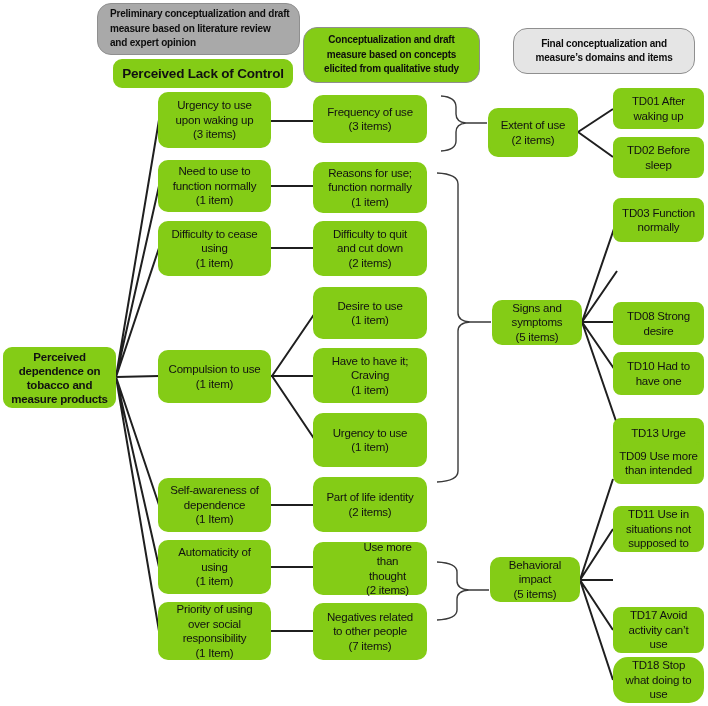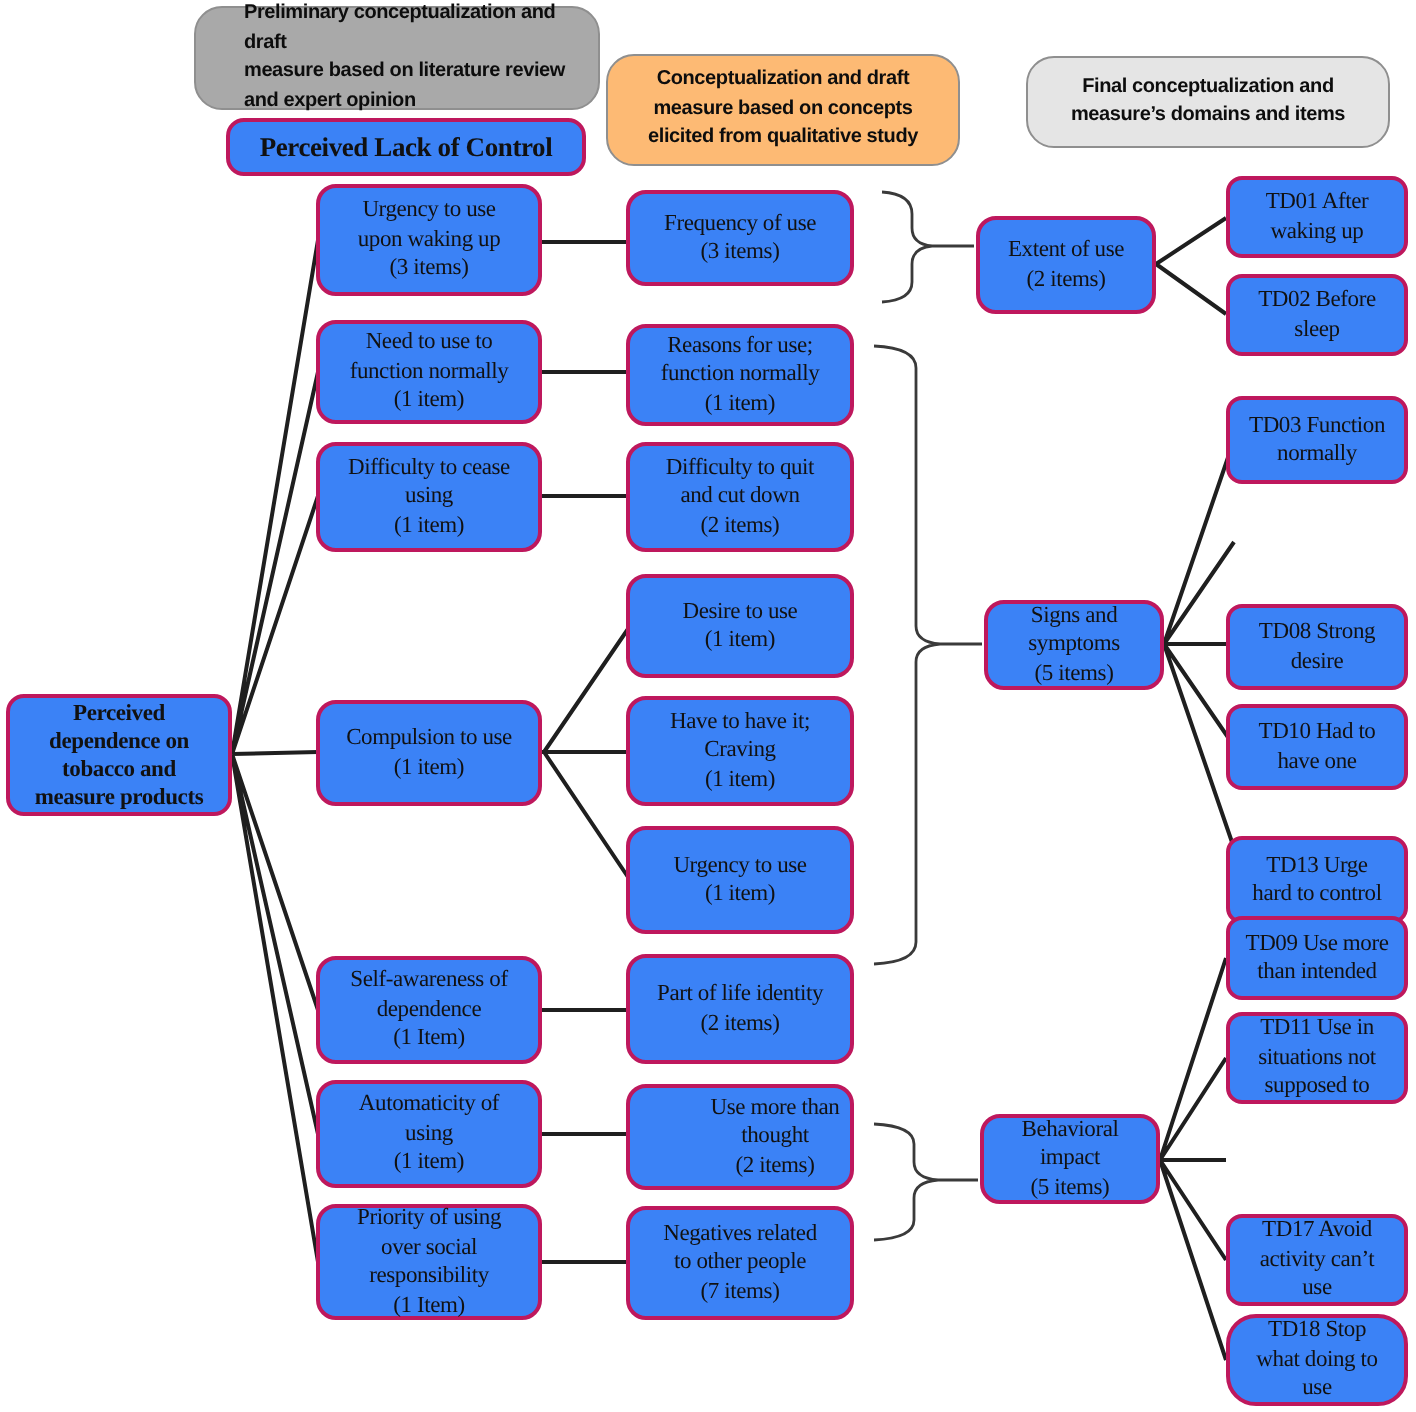--- a/index.html
+++ b/index.html
@@ -3,29 +3,29 @@
 <meta charset="utf-8">
 <style>
   html,body{margin:0;padding:0;background:#fff;}
   .canvas{
     position:relative;width:708px;height:706px;background:#fff;
     font-family:"Liberation Sans",sans-serif;color:#111;overflow:hidden;
   }
   .lines{position:absolute;left:0;top:0;width:708px;height:706px;}
   .bx{
     position:absolute;box-sizing:border-box;display:flex;align-items:center;justify-content:center;
-    text-align:center;white-space:pre-line;background:#3b82f6;border:2px solid #be185d;border-radius:10px;
-    font-size:11.5px;line-height:14.5px;letter-spacing:-0.2px;padding:1px 2px;font-family:Liberation Serif, serif;
+    text-align:center;white-space:pre-line;background:#84cc16;border:2px solid #84cc16;border-radius:10px;
+    font-size:11.5px;line-height:14.5px;letter-spacing:-0.2px;padding:1px 2px;
   }
   .stage{
     position:absolute;box-sizing:border-box;display:flex;align-items:center;
     white-space:pre-line;border-radius:14px;border:1px solid #8f8f8f;
     font-size:10px;font-weight:bold;line-height:14.5px;letter-spacing:-0.2px;color:#0d0d0d;
   }
-  .stage.left{justify-content:flex-start;text-align:left;padding:4px 8px 4px 24px;}
+  .stage.left{justify-content:flex-start;text-align:left;padding:4px 8px 4px 12px;}
   .stage.center{justify-content:center;text-align:center;padding:4px 6px;}
   .bold{font-weight:bold;}
   .construct{font-size:13.5px;line-height:16px;border-radius:9px;}
   .root{font-size:11.5px;line-height:14px;border-radius:9px;}
   .item{border-radius:8px;}
 </style>
 </head>
 <body>
 
 <div class="canvas">
@@ -41,21 +41,21 @@
     <g stroke="#3a3a3a" stroke-width="1.4" fill="none">
       <path d="M441 96 Q456 97 456 107 L456 114 Q456 122 466 123 Q456 124 456 132 L456 141 Q456 150 441 151 M466 123 H487"></path>
       <path d="M437 173 Q458 174 458 184 L458 313 Q458 321 470 322 Q458 323 458 331 L458 471 Q458 481 437 482 M470 322 H491"></path>
       <path d="M437 562 Q457 563 457 572 L457 581 Q457 589 469 590 Q457 591 457 599 L457 610 Q457 619 437 620 M469 590 H489"></path>
     </g>
   </svg>
 
   <div class="stage left" style="left:97px;top:3px;width:203px;height:52px;background:#a9a9a9;">Preliminary conceptualization and draft
 measure based on literature review
 and expert opinion</div>
-  <div class="stage center" style="left:303px;top:27px;width:177px;height:56px;background:#fdba74;">Conceptualization and draft
+  <div class="stage center" style="left:303px;top:27px;width:177px;height:56px;background:#84cc16;">Conceptualization and draft
 measure based on concepts
 elicited from qualitative study</div>
   <div class="stage center" style="left:513px;top:28px;width:182px;height:46px;background:#e5e5e5;">Final conceptualization and
 measure’s domains and items</div>
 
   <div class="bx bold construct" style="left:113px;top:59px;width:180px;height:29px;">Perceived Lack of Control</div>
   <div class="bx bold root" style="left:3px;top:347px;width:113px;height:61px;">Perceived
 dependence on
 tobacco and
 measure products</div>
@@ -120,21 +120,21 @@
   <div class="bx item" style="left:613px;top:137px;width:91px;height:41px;">TD02 Before
 sleep</div>
   <div class="bx item" style="left:613px;top:198px;width:91px;height:44px;">TD03 Function
 normally</div>
   <div class="bx item" style="left:613px;top:302px;width:91px;height:43px;">TD08 Strong
 desire</div>
   <div class="bx item" style="left:613px;top:352px;width:91px;height:43px;">TD10 Had to
 have one</div>
   <div class="bx item" style="left:613px;top:402px;width:91px;height:44px;margin-top:16px;">TD13 Urge
 hard to control</div>
-  <div class="bx item" style="left:613px;top:458px;width:91px;height:42px;">TD09 Use more
+  <div class="bx item" style="left:613px;top:442px;width:91px;height:42px;">TD09 Use more
 than intended</div>
   <div class="bx item" style="left:613px;top:506px;width:91px;height:46px;">TD11 Use in
 situations not
 supposed to</div>
   <div class="bx item" style="left:613px;top:607px;width:91px;height:46px;">TD17 Avoid
 activity can’t
 use</div>
   <div class="bx item" style="left:613px;top:657px;width:91px;height:46px;border-radius:15px;">TD18 Stop
 what doing to
 use</div>

